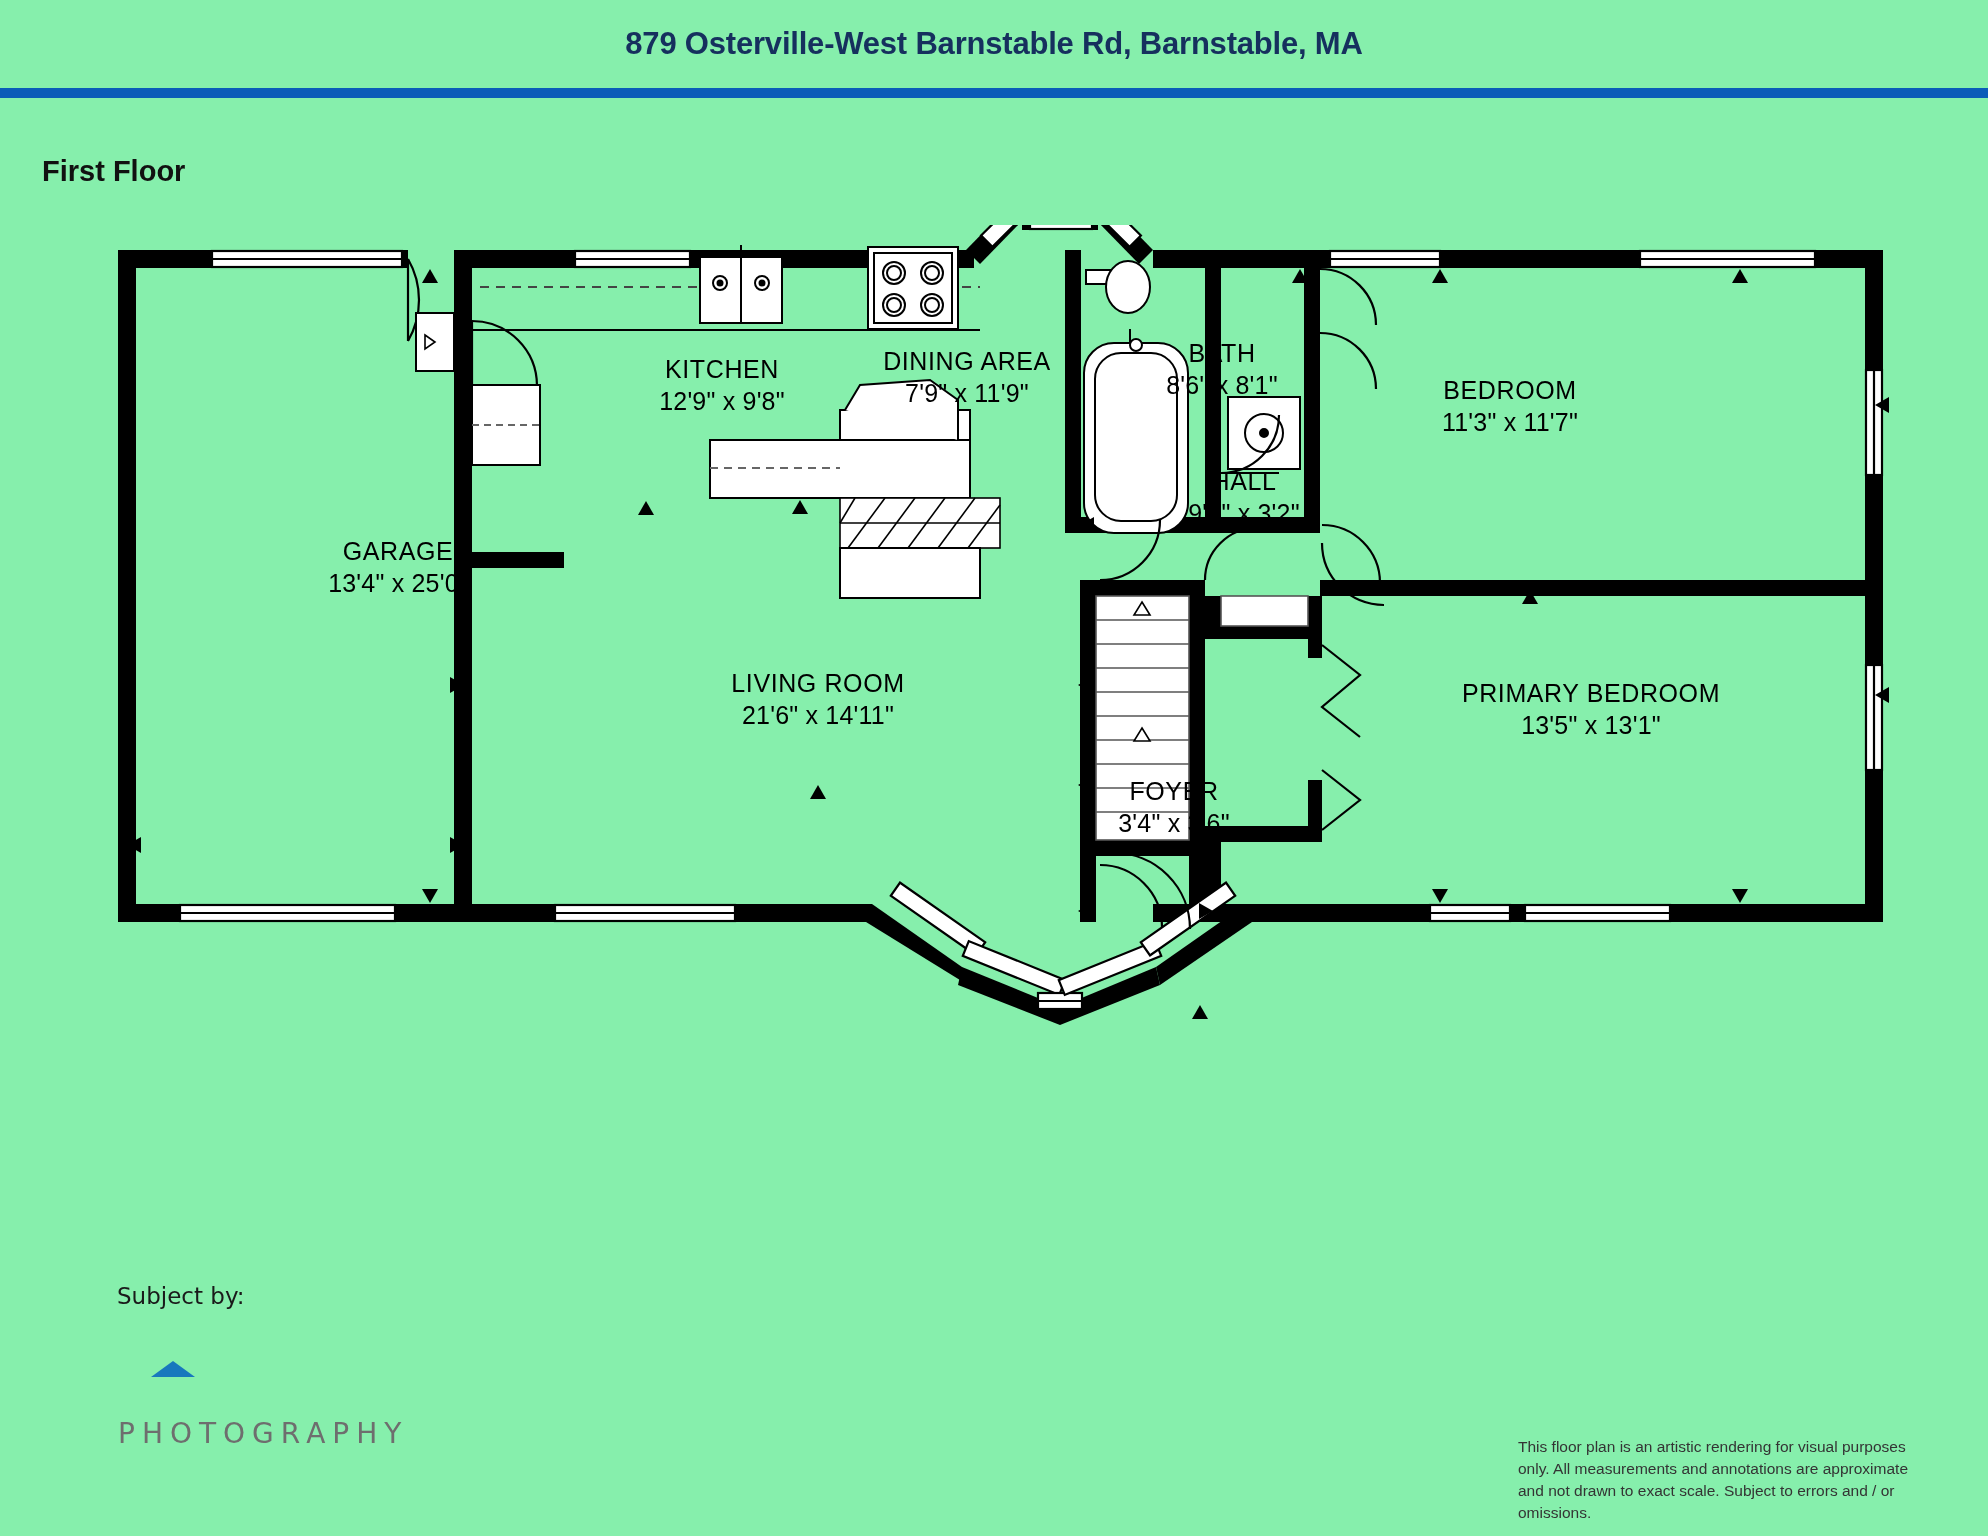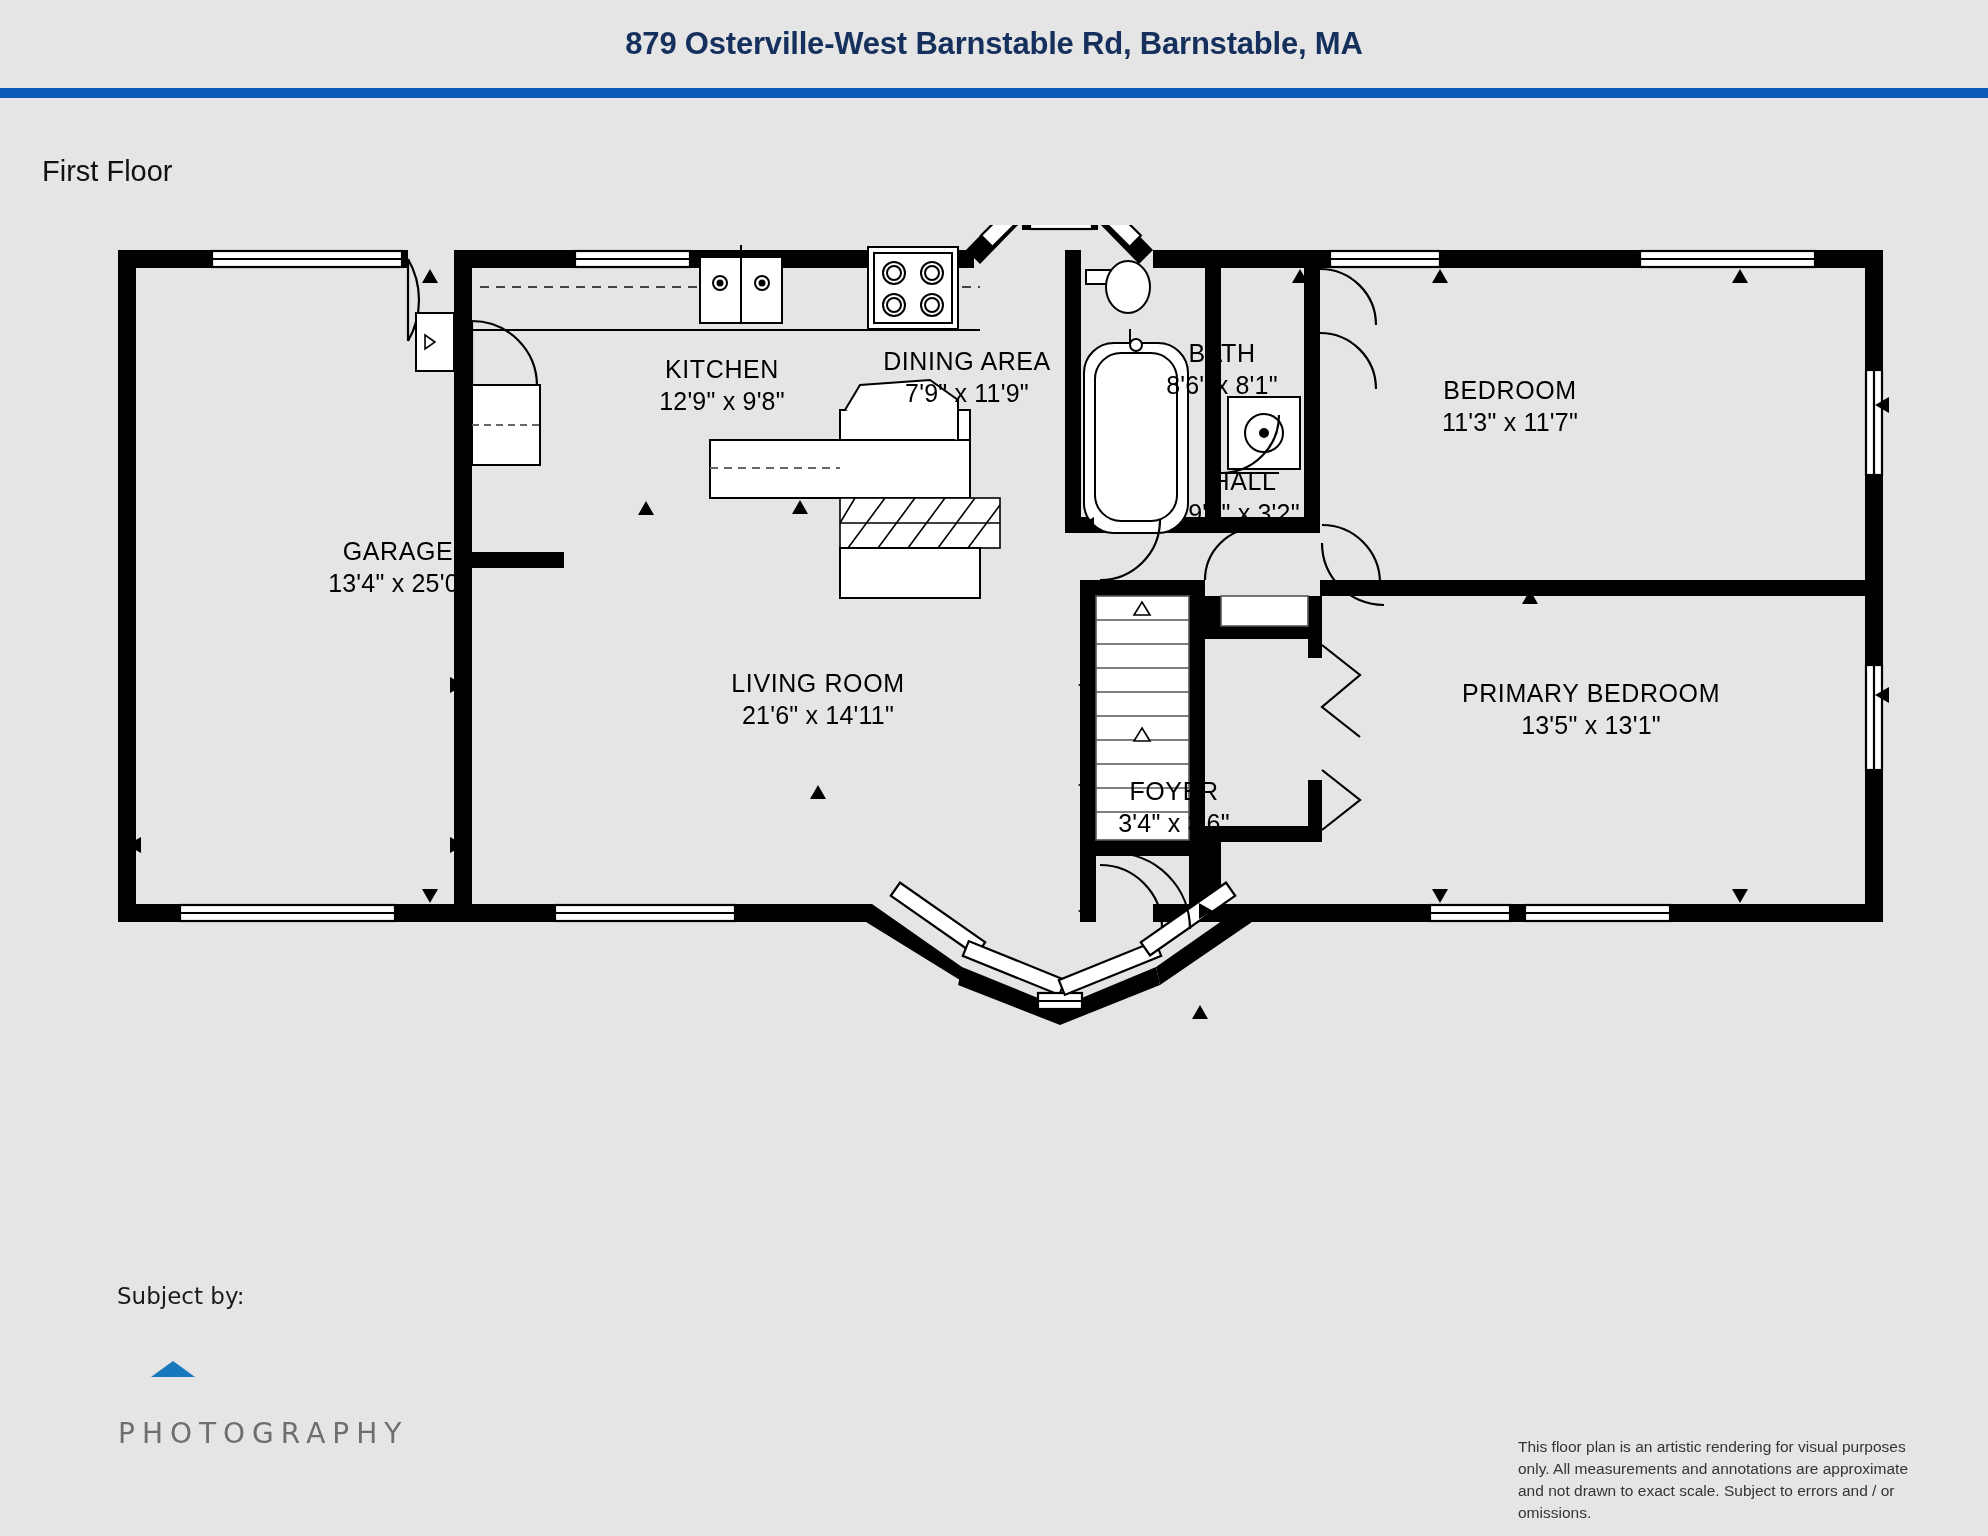--- a/index.html
+++ b/index.html
@@ -10,21 +10,21 @@
   body {
     width: 1988px;
     height: 1536px;
     position: relative;
     font-family: "Liberation Sans", sans-serif;
     overflow: hidden;
   }
   .page {
     position: absolute;
     inset: 0;
-    background: #e5e5e5;
+    background: #86efac;
   }
   
   .header-title {
     position: absolute;
     top: 26px;
     left: 0;
     width: 1988px;
     text-align: center;
     font-family: "Liberation Sans", sans-serif;
     font-weight: bold;
@@ -39,21 +39,21 @@
     left: 0;
     width: 1988px;
     height: 10px;
     background: #0a5cb8;
   }
   .floor-label {
     position: absolute;
     top: 155px;
     left: 42px;
     font-family: "Liberation Sans", sans-serif;
-    font-weight: normal;
+    font-weight: bold;
     font-size: 29px;
     color: #111111;
   }
   
   #plan-svg {
     position: absolute;
     top: 225px;
     left: 100px;
     width: 1800px;
     height: 1000px;

